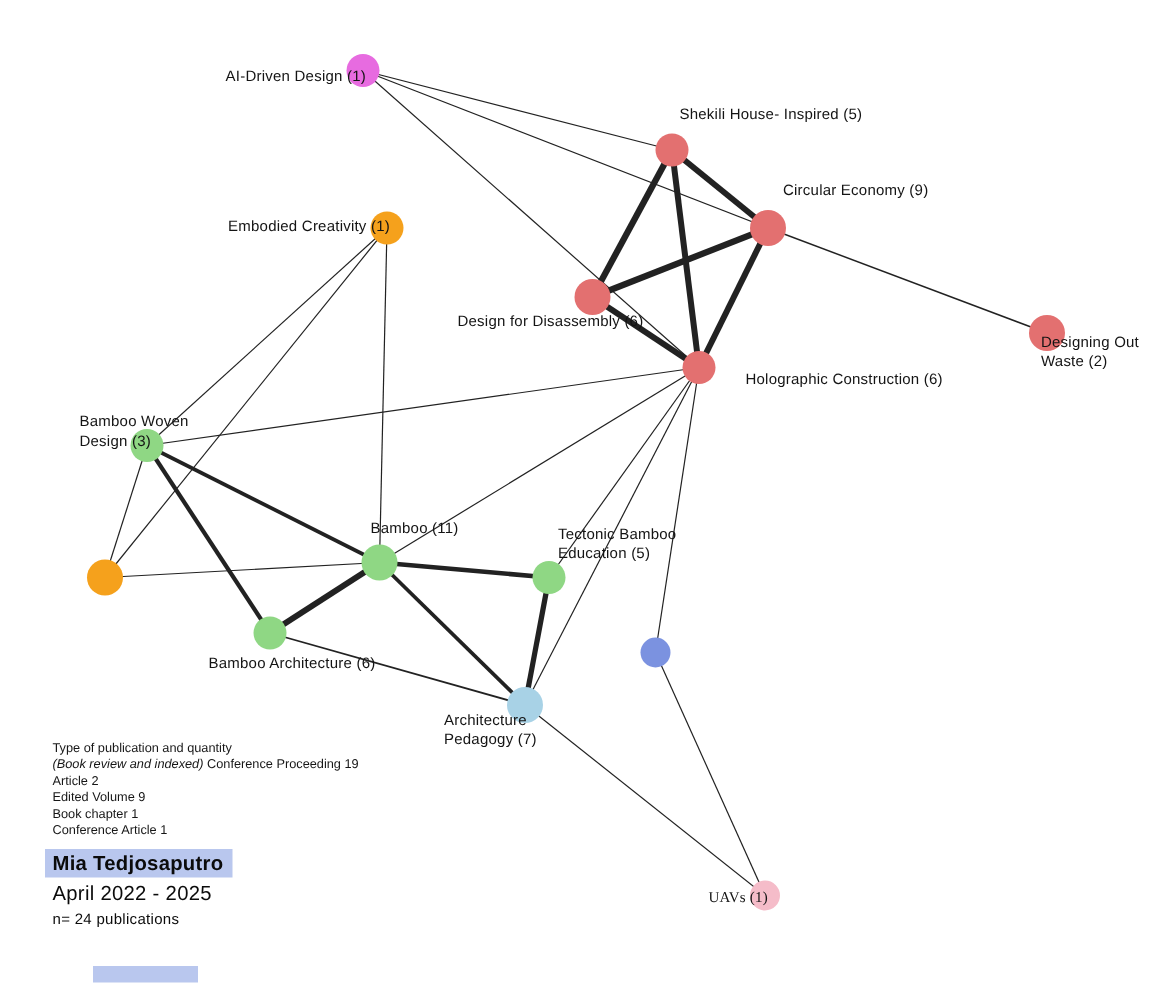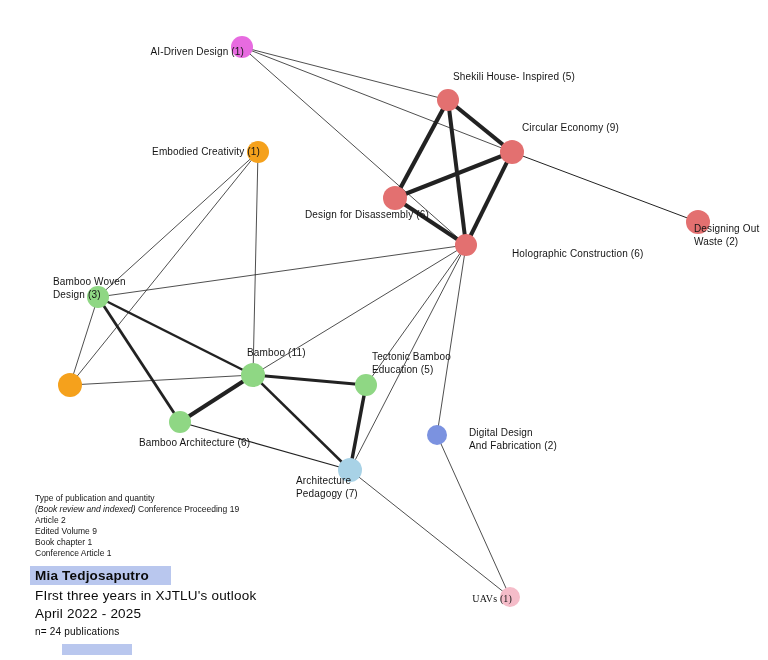--- a/index.html
+++ b/index.html
@@ -11,21 +11,21 @@
   .labels-layer{position:absolute;left:16px;top:0;width:768px;height:660px;pointer-events:none;}
   .node-label{
     position:absolute;font-size:10px;line-height:12.5px;color:#141414;
     white-space:pre-line;letter-spacing:.15px;
   }
   .legend{position:absolute;left:35px;top:493px;font-size:8.5px;line-height:11px;color:#161616;}
   .legend .it{font-style:italic;}
   .footer{position:absolute;left:35px;top:566px;color:#0b0b0b;}
   .footer .author{
     font-size:13.5px;font-weight:700;display:inline-block;
-    padding:2px 22px 2px 5px;margin-left:-5px;letter-spacing:.2px;
+    padding:2px 6px 2px 5px;margin-left:-5px;letter-spacing:.2px;
   }
   .footer .line{font-size:13.5px;margin-top:3px;letter-spacing:.2px;}
   .footer .count{font-size:10px;margin-top:5px;letter-spacing:.2px;}
   .highlight-bar{position:absolute;left:62px;top:644px;width:70px;height:11px;}
 </style>
 </head>
 <body>
 
 <div class="stage">
 
@@ -74,52 +74,49 @@
       <circle cx="350" cy="470" r="12" fill="#a8d2e6"></circle>
       <circle cx="437" cy="435" r="10" fill="#7b92e0"></circle>
       <circle cx="510" cy="597" r="10" fill="#f5bcc9"></circle>
     </svg>
 
   <div class="labels-layer">
       <div class="node-label" style="top: 46px; right: 540px; text-align: right;">AI-Driven Design (1)</div>
       <div class="node-label" style="top: 71px; left: 437px;">Shekili House- Inspired (5)</div>
       <div class="node-label" style="top: 122px; left: 506px;">Circular Economy (9)</div>
       <div class="node-label" style="top: 209px; left: 289px;">Design for Disassembly (6)</div>
-      <div class="node-label" style="top: 248px; left: 481px; margin-left: 15px;">Holographic Construction (6)</div>
+      <div class="node-label" style="top: 248px; left: 481px;">Holographic Construction (6)</div>
       <div class="node-label" style="top: 179px; left: 678px; margin-top: 44px;">Designing Out
 Waste (2)</div>
       <div class="node-label" style="top: 146px; right: 524px; text-align: right;">Embodied Creativity (1)</div>
       <div class="node-label" style="top: 276px; left: 37px;">Bamboo Woven
 Design (3)</div>
       <div class="node-label" style="top: 347px; left: 231px;">Bamboo (11)</div>
       <div class="node-label" style="top: 351px; left: 316px; margin-left: 40px;">Tectonic Bamboo
 Education (5)</div>
       <div class="node-label" style="top: 437px; left: 123px;">Bamboo Architecture (6)</div>
       <div class="node-label" style="top: 475px; left: 280px;">Architecture
 Pedagogy (7)</div>
-      <div class="node-label" style="top: 427px; left: 453px;">Digital Design
-And Fabrication (2)</div>
       <div class="node-label" style="top: 593px; right: 272px;  font-family: Liberation Serif, serif;">UAVs (1)</div>
     </div>
 
   <div class="legend">
     <div>Type of publication and quantity</div>
     <div>
         <div><span class="it">(Book review and indexed)</span> Conference Proceeding  19</div>
         <div>Article  2</div>
         <div>Edited Volume 9</div>
         <div>Book chapter  1</div>
         <div>Conference Article 1</div>
       </div>
   </div>
 
   <div class="footer">
     <div>
       <span class="author" style="background-color: rgb(185, 199, 238);">Mia Tedjosaputro</span>
     </div>
-    <div class="line">FIrst three years in XJTLU's outlook</div>
     <div class="line">April 2022 - 2025</div>
     <div class="count">n= 24 publications</div>
   </div>
 
   <div class="highlight-bar" style="background-color: rgb(185, 199, 238);"></div>
 
 </div>
 
 </body></html>

